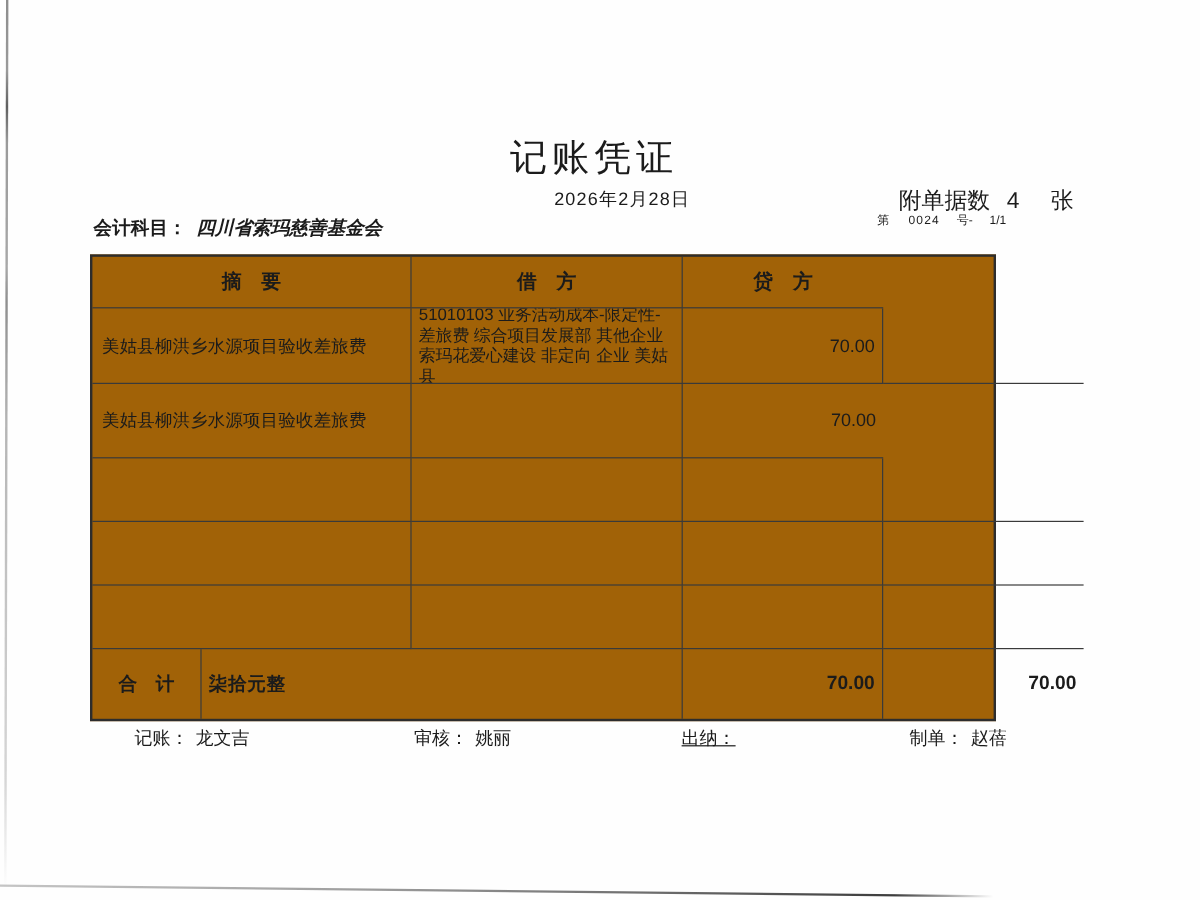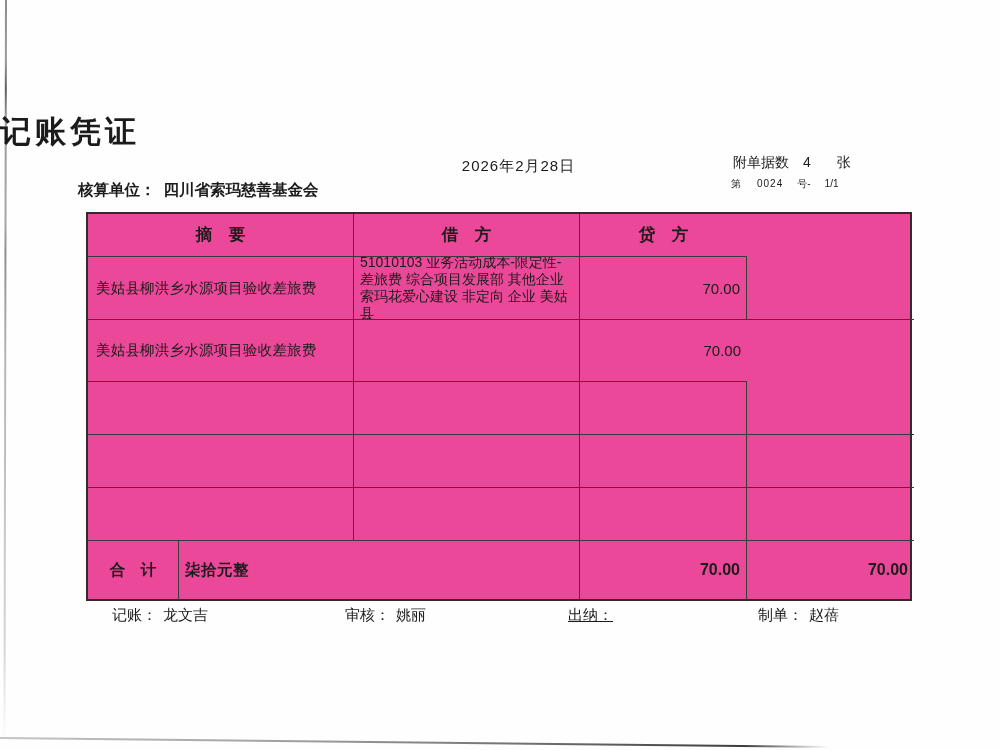--- a/index.html
+++ b/index.html
@@ -25,46 +25,45 @@
   .edge-bottom {
     position:absolute; left:0; top:737px; width:828px; height:2.4px;
     background:linear-gradient(to right,
       rgba(150,150,150,0.55) 0%, rgba(120,120,120,0.7) 35%,
       rgba(85,85,85,0.85) 65%, rgba(50,50,50,0.95) 90%,
       rgba(50,50,50,0) 100%);
     transform:rotate(0.62deg); transform-origin:left center;
   }
 
   .title {
-    position:absolute; top:111px; left:0; width:990px; text-align:left;
-    font-size:31px; font-weight:700; letter-spacing:4px;
+    position:absolute; top:111px; left:0; width:990px; text-align:center;
+    font-size:31px; font-weight:400; letter-spacing:4px;
   }
   .date-line {
     position:absolute; top:157px; left:0; width:990px; text-align:center;
     font-size:15px; letter-spacing:1px;padding-left:47px;
   }
-  .attach-line { position:absolute; left:733px; top:154px; font-size:14px; }
+  .attach-line { position:absolute; left:749px; top:154px; font-size:19px; }
   .attach-line .v-count { margin-left:14px; }
   .attach-line .v-unit { margin-left:26px; }
   .number-line { position:absolute; left:731px; top:177px; font-size:10px; }
   .number-line .v-num { margin-left:16px; letter-spacing:1px; }
   .number-line .v-suffix { margin-left:14px; }
   .number-line .v-page { margin-left:14px; }
   .unit-line { position:absolute; left:78px; top:180px; font-size:15.5px; font-weight:600; }
-  .unit-line .unit-name { margin-left:8px; }
+  .unit-line .unit-name { margin-left:8px;font-style:italic; }
 
   
   .vtable {
-    position:absolute; left:75px; top:212px; width:826px;
+    position:absolute; left:75px; top:212px; width:755px;
     display:grid;
     grid-template-columns:91px 175px 226px 167px 167px;
     grid-template-rows:43px 63px 62px 53px 53px 53px 58px;
     border:2px solid #2d2d2d;
-    background:#ec4899;
-    margin-left:11px;
+    background:#a16207;
   }
   .cell {
     border-right:1.4px solid #3a3a3a;
     border-bottom:1.4px solid #3a3a3a;
     display:flex; align-items:center;
     overflow:hidden;
   }
   .cell.last-col { border-right:none; }
   .cell.last-row { border-bottom:none;text-align:center; }
   .span2 { grid-column:1 / 3; }
@@ -95,21 +94,21 @@
   <div class="title">记账凭证</div>
   <div class="date-line">2026年2月28日</div>
 
   <div class="attach-line">
     <span>附单据数</span><span class="v-count">4</span><span class="v-unit">张</span>
   </div>
   <div class="number-line">
     <span>第</span><span class="v-num">0024</span><span class="v-suffix">号-</span><span class="v-page">1/1</span>
   </div>
   <div class="unit-line">
-    <span>核算单位：</span><span class="unit-name">四川省索玛慈善基金会</span>
+    <span>会计科目：</span><span class="unit-name">四川省索玛慈善基金会</span>
   </div>
 
   <div class="vtable">
 
     <div class="cell hdr span2">摘　要</div>
     <div class="cell hdr">借　方</div>
     <div class="cell hdr last-col">贷　方</div>
 
     <div class="cell sum span2">美姑县柳洪乡水源项目验收差旅费</div>
     <div class="cell acct">51010103 业务活动成本-限定性-差旅费 综合项目发展部 其他企业 索玛花爱心建设 非定向 企业 美姑县</div>

